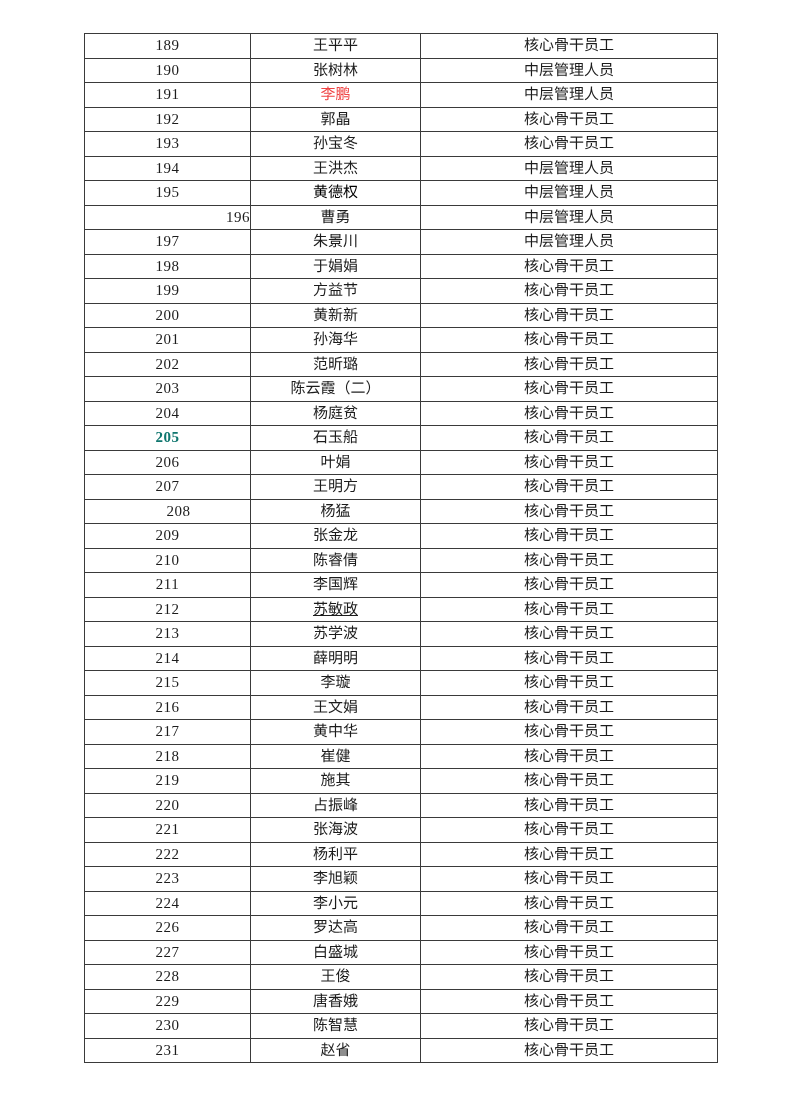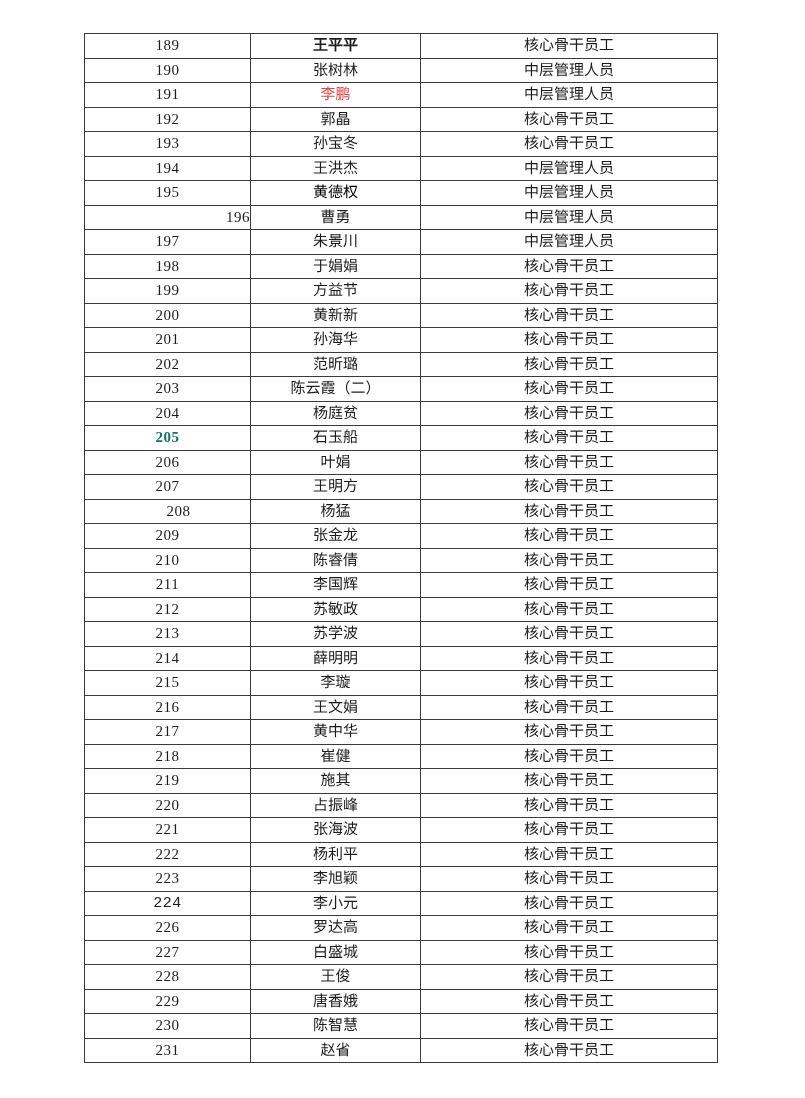--- a/index.html
+++ b/index.html
@@ -49,21 +49,21 @@
   td.col-2 { width: 296px; }
 </style>
 </head>
 <body style="background: rgb(255, 255, 255);">
 
 <div class="doc-page">
   <table class="roster">
     <tbody>
         <tr>
           <td class="col-0" style="border-color: rgb(58, 58, 58); color: rgb(28, 28, 28);">189</td>
-          <td class="col-1" style="border-color: rgb(58, 58, 58); color: rgb(28, 28, 28); font-weight: bold;">王平平</td>
+          <td class="col-1" style="border-color: rgb(58, 58, 58); color: rgb(28, 28, 28);">王平平</td>
           <td class="col-2" style="border-color: rgb(58, 58, 58); color: rgb(28, 28, 28);">核心骨干员工</td>
         </tr>
         <tr>
           <td class="col-0" style="border-color: rgb(58, 58, 58); color: rgb(28, 28, 28);">190</td>
           <td class="col-1" style="border-color: rgb(58, 58, 58); color: rgb(28, 28, 28);">张树林</td>
           <td class="col-2" style="border-color: rgb(58, 58, 58); color: rgb(28, 28, 28);">中层管理人员</td>
         </tr>
         <tr>
           <td class="col-0" style="border-color: rgb(58, 58, 58); color: rgb(28, 28, 28);">191</td>
           <td class="col-1" style="border-color: rgb(58, 58, 58); color: #ef4444;">李鹏</td>
@@ -164,21 +164,21 @@
           <td class="col-1" style="border-color: rgb(58, 58, 58); color: rgb(28, 28, 28);">陈睿倩</td>
           <td class="col-2" style="border-color: rgb(58, 58, 58); color: rgb(28, 28, 28);">核心骨干员工</td>
         </tr>
         <tr>
           <td class="col-0" style="border-color: rgb(58, 58, 58); color: rgb(28, 28, 28);">211</td>
           <td class="col-1" style="border-color: rgb(58, 58, 58); color: rgb(28, 28, 28);">李国辉</td>
           <td class="col-2" style="border-color: rgb(58, 58, 58); color: rgb(28, 28, 28);">核心骨干员工</td>
         </tr>
         <tr>
           <td class="col-0" style="border-color: rgb(58, 58, 58); color: rgb(28, 28, 28);">212</td>
-          <td class="col-1" style="border-color: rgb(58, 58, 58); color: rgb(28, 28, 28);">苏敏政</td>
+          <td class="col-1" style="border-color: rgb(58, 58, 58); color: rgb(28, 28, 28); text-decoration: underline;">苏敏政</td>
           <td class="col-2" style="border-color: rgb(58, 58, 58); color: rgb(28, 28, 28);">核心骨干员工</td>
         </tr>
         <tr>
           <td class="col-0" style="border-color: rgb(58, 58, 58); color: rgb(28, 28, 28);">213</td>
           <td class="col-1" style="border-color: rgb(58, 58, 58); color: rgb(28, 28, 28);">苏学波</td>
           <td class="col-2" style="border-color: rgb(58, 58, 58); color: rgb(28, 28, 28);">核心骨干员工</td>
         </tr>
         <tr>
           <td class="col-0" style="border-color: rgb(58, 58, 58); color: rgb(28, 28, 28);">214</td>
           <td class="col-1" style="border-color: rgb(58, 58, 58); color: rgb(28, 28, 28);">薛明明</td>
@@ -223,21 +223,21 @@
           <td class="col-0" style="border-color: rgb(58, 58, 58); color: rgb(28, 28, 28);">222</td>
           <td class="col-1" style="border-color: rgb(58, 58, 58); color: rgb(28, 28, 28);">杨利平</td>
           <td class="col-2" style="border-color: rgb(58, 58, 58); color: rgb(28, 28, 28);">核心骨干员工</td>
         </tr>
         <tr>
           <td class="col-0" style="border-color: rgb(58, 58, 58); color: rgb(28, 28, 28);">223</td>
           <td class="col-1" style="border-color: rgb(58, 58, 58); color: rgb(28, 28, 28);">李旭颖</td>
           <td class="col-2" style="border-color: rgb(58, 58, 58); color: rgb(28, 28, 28);">核心骨干员工</td>
         </tr>
         <tr>
-          <td class="col-0" style="border-color: rgb(58, 58, 58); color: rgb(28, 28, 28); font-family: Liberation Mono, monospace;">224</td>
+          <td class="col-0" style="border-color: rgb(58, 58, 58); color: rgb(28, 28, 28);">224</td>
           <td class="col-1" style="border-color: rgb(58, 58, 58); color: rgb(28, 28, 28);">李小元</td>
           <td class="col-2" style="border-color: rgb(58, 58, 58); color: rgb(28, 28, 28);">核心骨干员工</td>
         </tr>
         <tr>
           <td class="col-0" style="border-color: rgb(58, 58, 58); color: rgb(28, 28, 28);">226</td>
           <td class="col-1" style="border-color: rgb(58, 58, 58); color: rgb(28, 28, 28);">罗达高</td>
           <td class="col-2" style="border-color: rgb(58, 58, 58); color: rgb(28, 28, 28);">核心骨干员工</td>
         </tr>
         <tr>
           <td class="col-0" style="border-color: rgb(58, 58, 58); color: rgb(28, 28, 28);">227</td>

